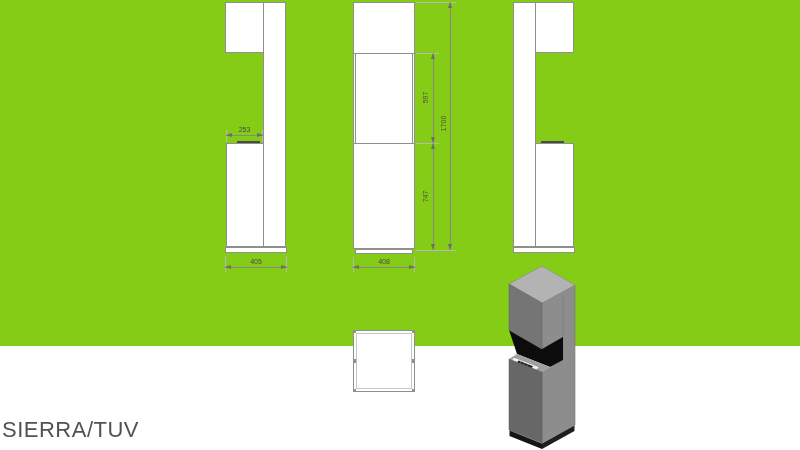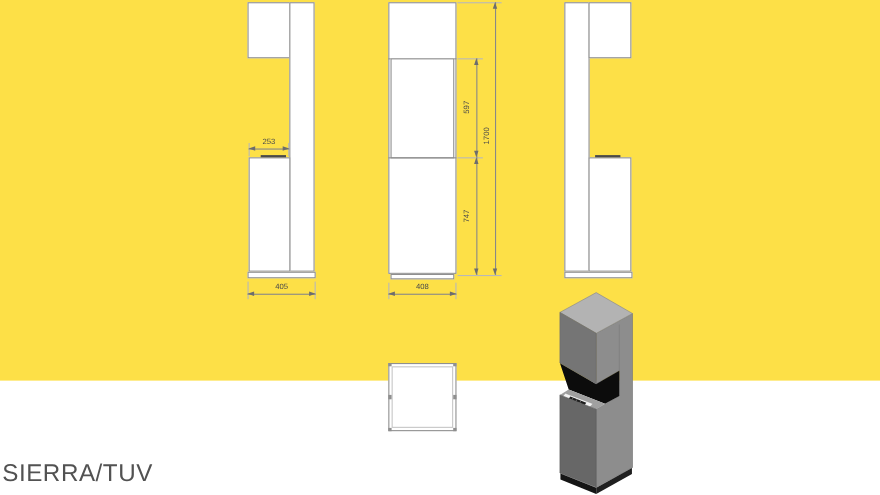--- a/index.html
+++ b/index.html
@@ -1,17 +1,17 @@
 <!DOCTYPE html>
 <html><head>
 <meta charset="utf-8">
 <style>
   html,body{margin:0;padding:0;}
   body{width:800px;height:450px;background:#ffffff;font-family:"Liberation Sans",sans-serif;overflow:hidden;}
-  #canvas{position:relative;width:800px;height:346px;background:#fde047;}
+  #canvas{position:relative;width:800px;height:346px;background:#84cc16;}
 
   
   .box{position:absolute;border:1px solid #8f8f8f;box-sizing:border-box;background:#fff;}
   .ln{position:absolute;background:#8f8f8f;}
   .ext{position:absolute;background:#b8b8b8;}
   .lip{position:absolute;background:#4a4a4a;}
 
   
   .dim-h{position:absolute;height:1px;background:#888;}
   .dim-v{position:absolute;width:1px;background:#888;}

